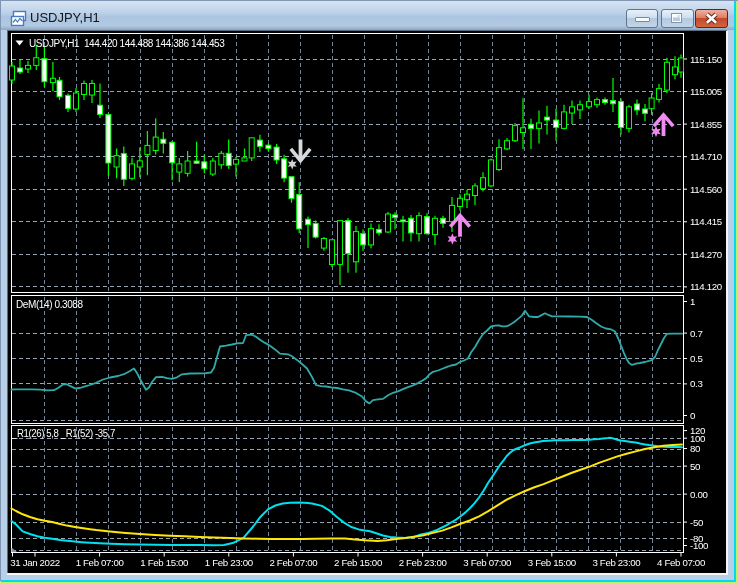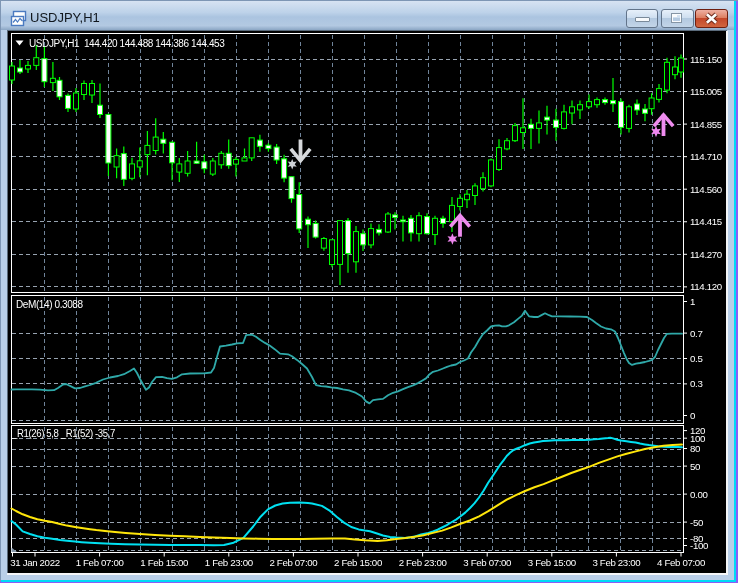--- a/index.html
+++ b/index.html
@@ -1,16 +1,16 @@
 <!DOCTYPE html>
 <html><head><meta charset="utf-8">
 <style>
 html,body { margin:0; padding:0; width:738px; height:583px; overflow:hidden;
   font-family:"Liberation Sans",sans-serif; }
-#win { position:relative; width:738px; height:583px; background:#8b5cf6; }
+#win { position:relative; width:738px; height:583px; background:#bef264; }
 
 #frame { position:absolute; left:1px; top:0px; width:735px; height:581px;
   background:#b9cfe8; }
 #cyr { position:absolute; right:2px; top:1px; width:2px; height:580px; background:#00d9f5; }
 #cyb { position:absolute; left:1px; bottom:1.5px; width:735px; height:2px; background:#00d9f5; }
 #titlebar { position:absolute; left:1px; top:1px; width:733px; height:29px;
   background:linear-gradient(#d7e3f2 0%, #bdd2e9 40%, #abc4e0 55%, #b3c9e2 85%, #8ba6c4 100%); }
 #title { position:absolute; left:30px; top:10px; font-size:13px; color:#10161c; }
 #client { position:absolute; left:8px; top:31px; width:718px; height:542px; background:#000; }
 

